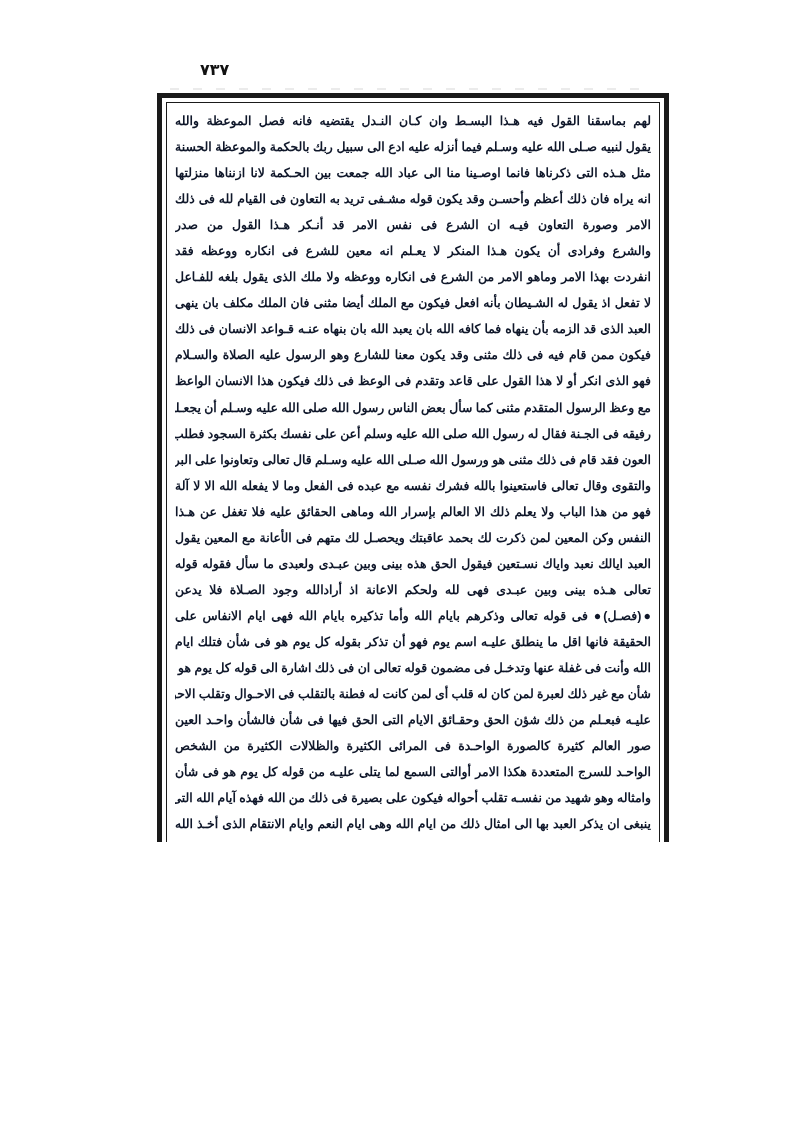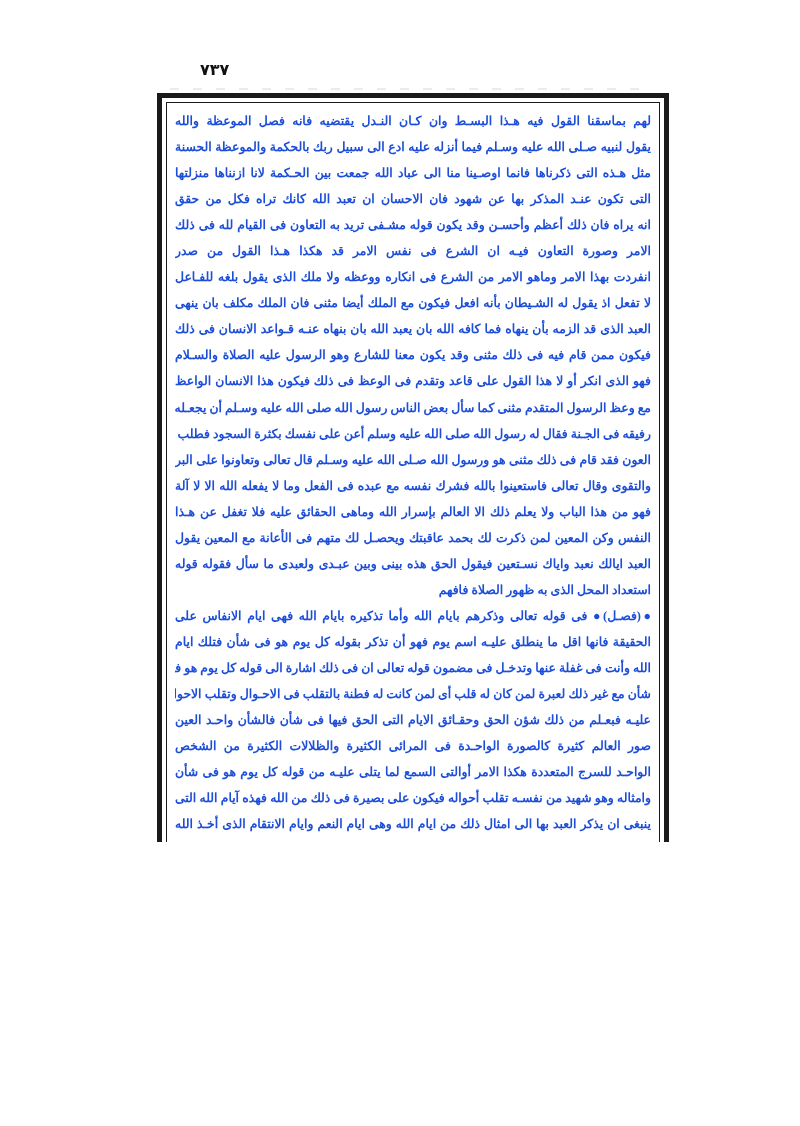--- a/index.html
+++ b/index.html
@@ -57,22 +57,22 @@
   
   .text-block {
     position: absolute;
     left: 8px;
     right: 8px;
     top: 5px;
     bottom: 5px;
     direction: rtl;
     text-align: justify;
     text-align-last: justify;
-    font-family: Liberation Serif, serif;
-    color: #1d4ed8;
+    font-family: Liberation Sans, sans-serif;
+    color: #0f172a;
     overflow: hidden;
   }
   .line {
     display: block;
     direction: rtl;
     text-align: justify;
     text-align-last: justify;
     white-space: nowrap;
     font-size: 12.4px;
     line-height: 26.05px;
@@ -160,36 +160,36 @@
   <div class="folio-number">٧٣٧</div>
 
   <div class="scan-smudge-top"></div>
 
   <div class="frame-outer">
     <div class="frame-inner">
       <div class="text-block" id="text-block">
           <div class="line"><span>لهم بماسقنا القول فيه هـذا البسـط وان كـان النـدل يقتضيه فانه فصل الموعظة والله</span></div>
           <div class="line"><span>يقول لنبيه صـلى الله عليه وسـلم فيما أنزله عليه ادع الى سبيل ربك بالحكمة والموعظة الحسنة</span></div>
           <div class="line"><span>مثل هـذه التى ذكرناها فانما اوصـينا منا الى عباد الله جمعت بين الحـكمة لانا ازنناها منزلتها</span></div>
-          <div class="line"><span>التى تكون عنـد المذكر بها عن شهود فان الاحسان ان تعبد الله كانك تراه فكل من حقق</span></div>
           <div class="line"><span>انه يراه فان ذلك أعظم وأحسـن وقد يكون قوله مشـفى تريد به التعاون فى القيام لله فى ذلك</span></div>
-          <div class="line"><span>الامر وصورة التعاون فيـه ان الشرع فى نفس الامر قد هكذا هـذا القول من صدر</span></div>
+          <div class="line"><span>الامر وصورة التعاون فيـه ان الشرع فى نفس الامر قد أنـكر هـذا القول من صدر</span></div>
+          <div class="line"><span>والشرع وفرادى أن يكون هـذا المنكر لا يعـلم انه معين للشرع فى انكاره ووعظه فقد</span></div>
           <div class="line"><span>انفردت بهذا الامر وماهو الامر من الشرع فى انكاره ووعظه ولا ملك الذى يقول بلغه للفـاعل</span></div>
           <div class="line"><span>لا تفعل اذ يقول له الشـيطان بأنه افعل فيكون مع الملك أيضا مثنى فان الملك مكلف بان ينهى</span></div>
           <div class="line"><span>العبد الذى قد الزمه بأن ينهاه فما كافه الله بان يعبد الله بان بنهاه عنـه قـواعد الانسان فى ذلك</span></div>
           <div class="line"><span>فيكون ممن قام فيه فى ذلك مثنى وقد يكون معنا للشارع وهو الرسول عليه الصلاة والسـلام</span></div>
           <div class="line"><span>فهو الذى انكر أو لا هذا القول على قاعد وتقدم فى الوعظ فى ذلك فيكون هذا الانسان الواعظ</span></div>
           <div class="line"><span>مع وعظ الرسول المتقدم مثنى كما سأل بعض الناس رسول الله صلى الله عليه وسـلم أن يجعـله</span></div>
           <div class="line"><span>رفيقه فى الجـنة فقال له رسول الله صلى الله عليه وسلم أعن على نفسك بكثرة السجود فطلب منه</span></div>
           <div class="line"><span>العون فقد قام فى ذلك مثنى هو ورسول الله صـلى الله عليه وسـلم قال تعالى وتعاونوا على البر</span></div>
           <div class="line"><span>والتقوى وقال تعالى فاستعينوا بالله فشرك نفسه مع عبده فى الفعل وما لا يفعله الله الا لا آلة</span></div>
           <div class="line"><span>فهو من هذا الباب ولا يعلم ذلك الا العالم بإسرار الله وماهى الحقائق عليه فلا تغفل عن هـذا</span></div>
           <div class="line"><span>النفس وكن المعين لمن ذكرت لك بحمد عاقبتك ويحصـل لك متهم فى الأعانة مع المعين يقول</span></div>
           <div class="line"><span>العبد ايالك نعبد واياك نسـتعين فيقول الحق هذه بينى وبين عبـدى ولعبدى ما سأل فقوله قوله</span></div>
-          <div class="line last-of-para"><span>استعداد المحل الذى به ظهور الصلاة فافهم</span></div>
+          <div class="line"><span>تعالى هـذه بينى وبين عبـدى فهى لله ولحكم الاعانة اذ أرادالله وجود الصـلاة فلا يدعن</span></div>
           <div class="line section-start"><span>●(فصـل)● فى قوله تعالى وذكرهم بايام الله وأما تذكيره بايام الله فهى ايام الانفاس على</span></div>
           <div class="line"><span>الحقيقة فانها اقل ما ينطلق عليـه اسم يوم فهو أن تذكر بقوله كل يوم هو فى شأن فتلك ايام</span></div>
           <div class="line"><span>الله وأنت فى غفلة عنها وتدخـل فى مضمون قوله تعالى ان فى ذلك اشارة الى قوله كل يوم هو فى</span></div>
           <div class="line"><span>شأن مع غير ذلك لعبرة لمن كان له قلب أى لمن كانت له فطنة بالتقلب فى الاحـوال وتقلب الاحوال</span></div>
           <div class="line"><span>عليـه فبعـلم من ذلك شؤن الحق وحقـائق الايام التى الحق فيها فى شأن فالشأن واحـد العين</span></div>
           <div class="line"><span>صور العالم كثيرة كالصورة الواحـدة فى المرائى الكثيرة والظلالات الكثيرة من الشخص</span></div>
           <div class="line"><span>الواحـد للسرج المتعددة هكذا الامر أوالتى السمع لما يتلى عليـه من قوله كل يوم هو فى شأن</span></div>
           <div class="line"><span>وامثاله وهو شهيد من نفسـه تقلب أحواله فيكون على بصيرة فى ذلك من الله فهذه آيام الله التى</span></div>
           <div class="line"><span>ينبغى ان يذكر العبد بها الى امثال ذلك من ايام الله وهى ايام النعم وايام الانتقام الذى أخـذ الله</span></div>
         </div>

